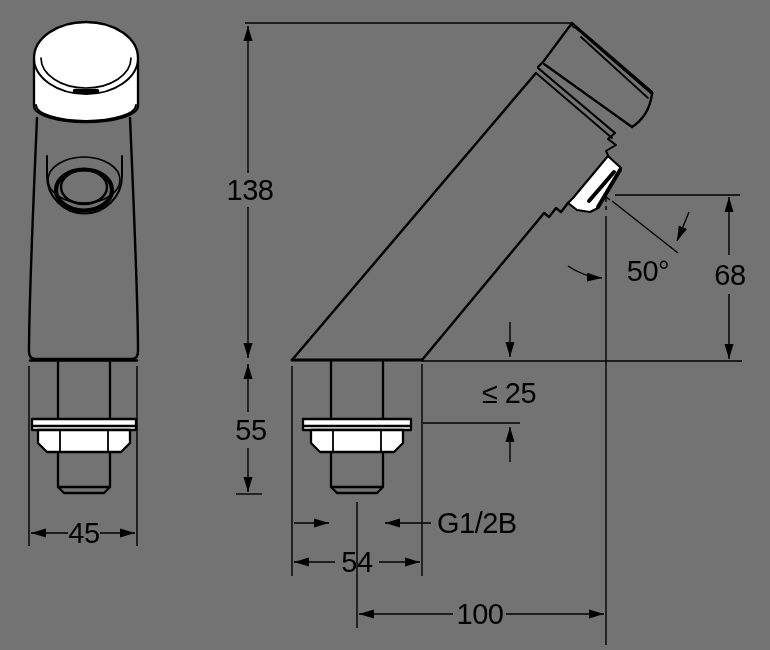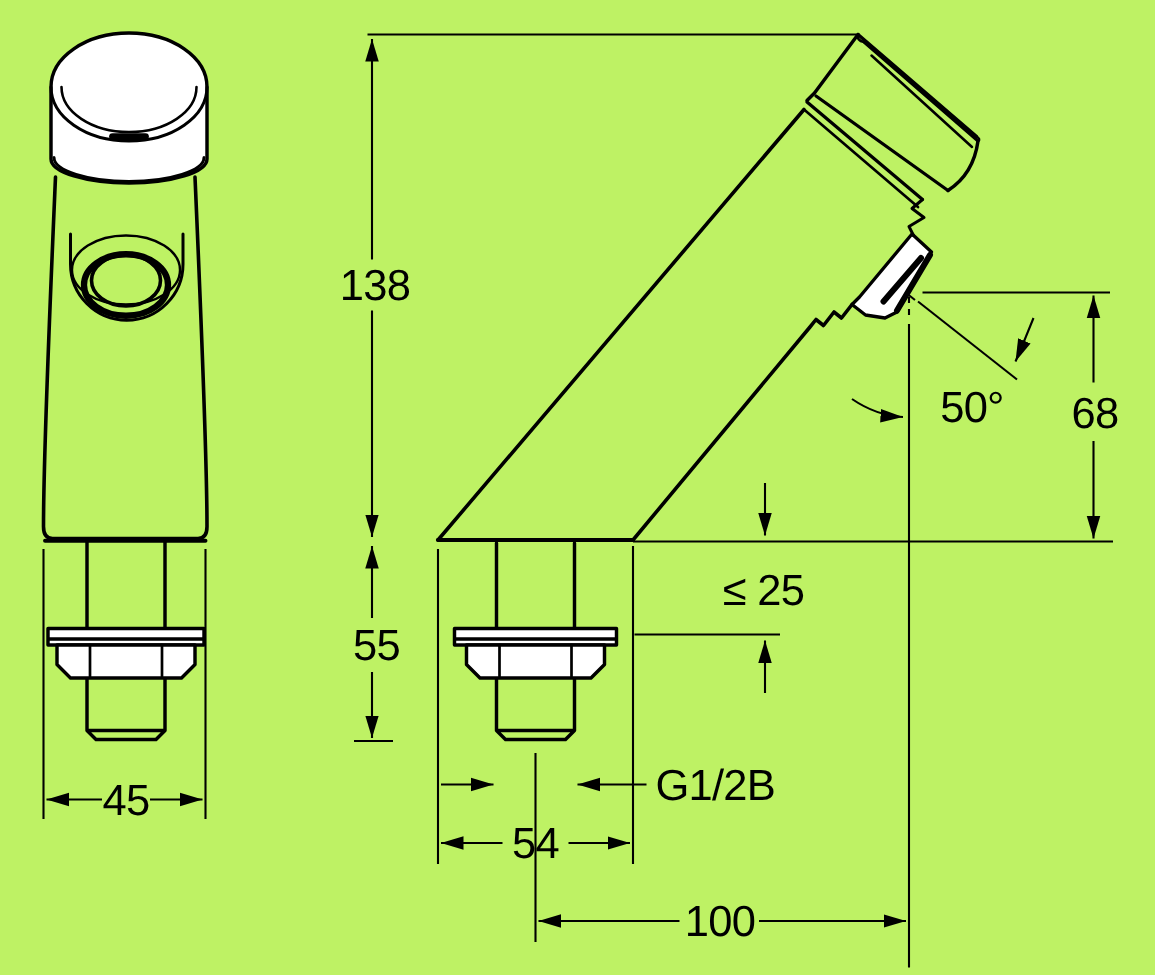--- a/index.html
+++ b/index.html
@@ -1,16 +1,16 @@
 <!DOCTYPE html>
 <html><head>
 <meta charset="utf-8">
 <style>
   html,body { margin:0; padding:0; background:#ffffff; }
-  .stage { position:relative; width:770px; height:650px; background:#bef264; overflow:hidden; }
+  .stage { position:relative; width:770px; height:650px; background:#737373; overflow:hidden; }
   svg { display:block; }
   .o  { stroke:#000; stroke-width:2.3; fill:none; stroke-linejoin:round; stroke-linecap:round; }
   .of { stroke:#000; stroke-width:2.3; fill:#fff; stroke-linejoin:round; stroke-linecap:round; }
   .t  { stroke:#000; stroke-width:1.4; fill:none; stroke-linecap:butt; }
   .lbl { font-family:"Liberation Sans", sans-serif; font-size:29px; letter-spacing:-0.5px;
          fill:#000; text-anchor:middle; }
   .lbl-start { text-anchor:start; }
 </style>
 </head>
 <body>

